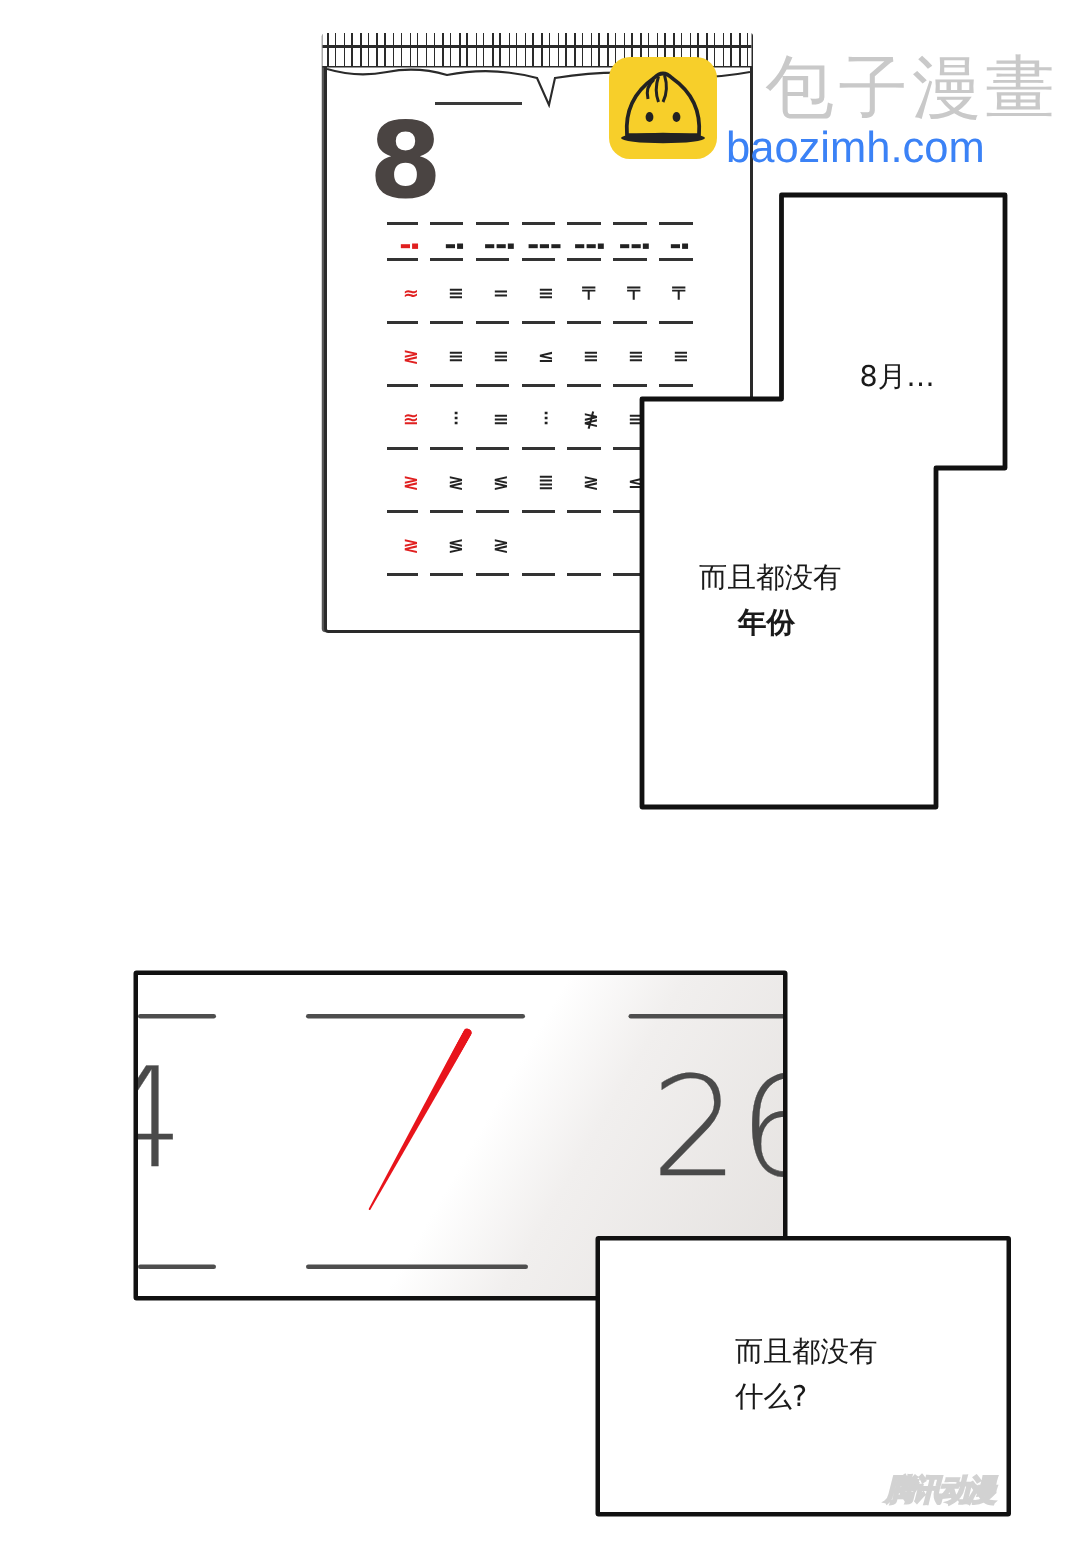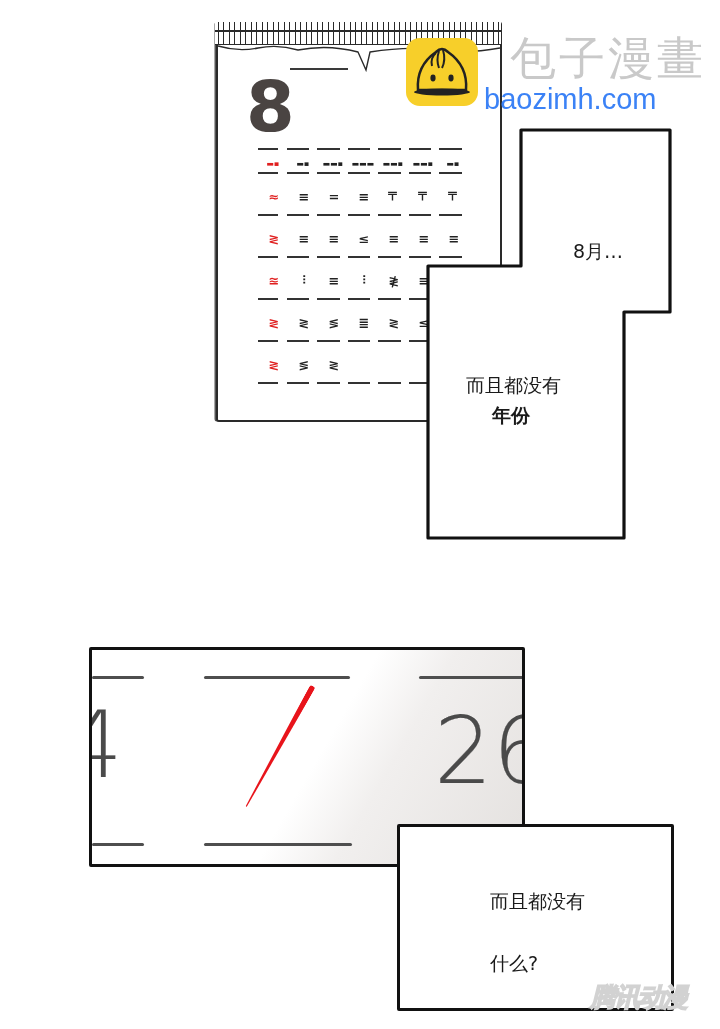--- a/index.html
+++ b/index.html
@@ -110,21 +110,21 @@
       background: #e8141b; transform: rotate(29deg); transform-origin: top center;
       border-radius: 4px 4px 50% 50%;
       clip-path: polygon(0 0, 100% 0, 60% 100%, 40% 100%);
     }
 
     .question-panel {
       left: 397px; top: 824px; width: 277px; height: 187px;
     }
 
     .bottom-wm {
-      left: 590px; top: 980px; font-size: 26px; font-weight: bold; font-style: italic;
+      left: 590px; top: 980px; font-size: 20px; font-weight: bold; font-style: italic;
       color: #ffffff; letter-spacing: -2px;
       -webkit-text-stroke: 1.3px #d2d2d2;
     }
   </style>
 </head>
 <body>
 
 <div class="abs calendar">
   <div class="binding"></div>
   <svg class="tear" viewBox="0 0 282 30" preserveAspectRatio="none">
@@ -218,15 +218,15 @@
   <div class="line" style="left:0; top:193px; width:52px;"></div>
   <div class="line" style="left:112px; top:193px; width:148px;"></div>
 
   <div class="num" style="left:-28px; top:50px;">4</div>
   <div class="num" style="left:342px; top:56px;">26</div>
   <div class="slash" style="left:218px; top:36px;"></div>
 </div>
 
 <div class="abs panel question-panel"></div>
 <div class="abs caption" style="left:490px; top:886px;">而且都没有</div>
-<div class="abs caption" style="left:490px; top:916px;margin-top:32px;">什么?</div>
+<div class="abs caption" style="left:490px; top:916px;">什么?</div>
 
 <div class="abs bottom-wm">腾讯动漫</div>
 
 </body></html>

